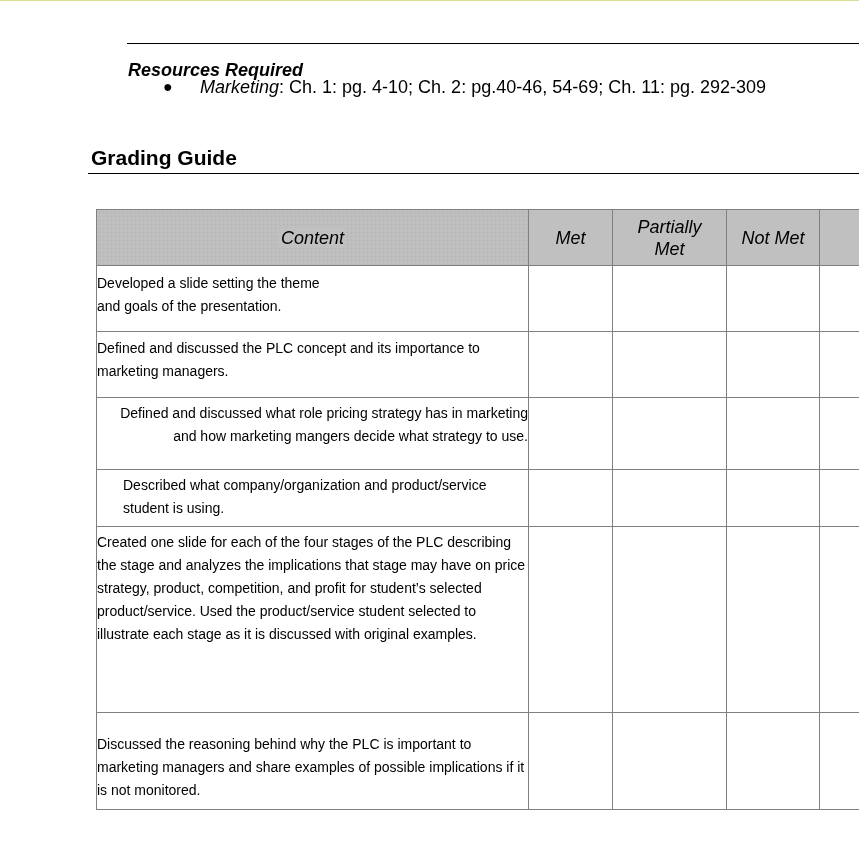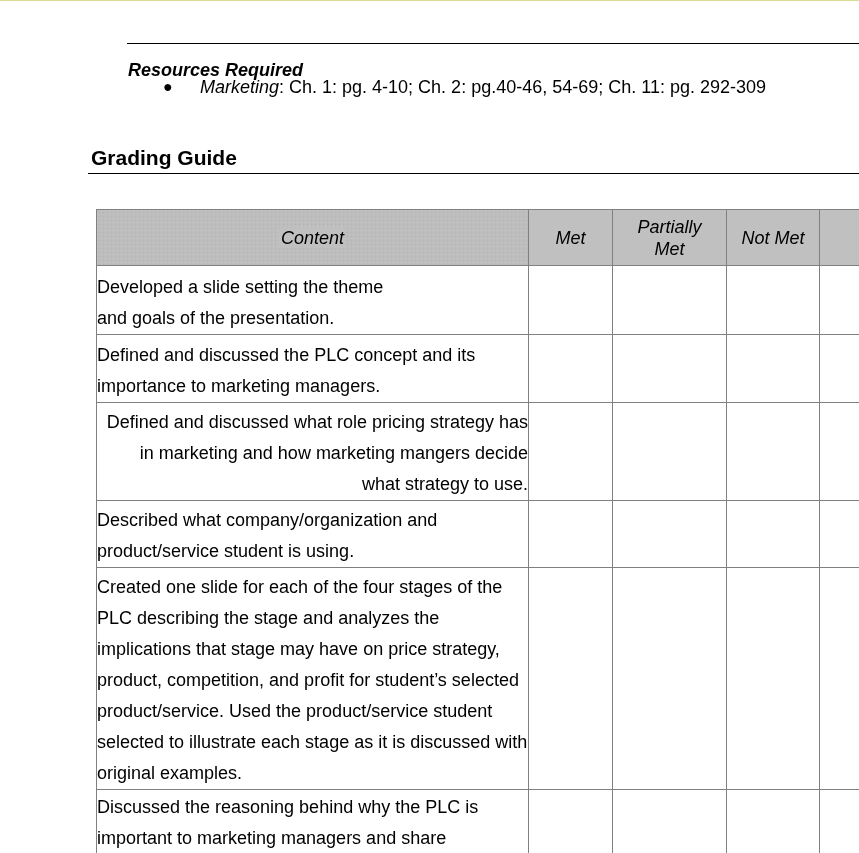--- a/index.html
+++ b/index.html
@@ -115,39 +115,39 @@
     table.grading-table th.content-col span {
       background: #c0c0c0;
       padding: 0 2px;
     }
     col.c-content { width: 432px; }
     col.c-met { width: 84px; }
     col.c-partial { width: 114px; }
     col.c-notmet { width: 93px; }
     col.c-extra { width: 57px; }
     td.criterion {
-      font-size: 18px;
-      line-height: 31px;
+      font-size: 14px;
+      line-height: 23px;
       padding: 6px 8px 0 12px;
     }
     td.empty-cell {
       background: #ffffff;
     }
     tr.r1 td { height: 66px; }
     tr.r2 td { height: 66px; }
     tr.r3 td { height: 72px; }
     tr.r4 td { height: 57px; }
     tr.r5 td { height: 186px; }
     tr.r6 td { height: 97px; }
     tr.r1 td.criterion { padding-top: 6px; }
     tr.r2 td.criterion { padding-top: 5px; }
     tr.r3 td.criterion { padding-top: 4px; text-align: right; }
-    tr.r4 td.criterion { padding-top: 4px; }
+    tr.r4 td.criterion { padding-top: 4px; padding-left: 26px; }
     tr.r5 td.criterion { padding-top: 4px; }
-    tr.r6 td.criterion { padding-top: 2px; }
+    tr.r6 td.criterion { padding-top: 20px; }
     tr.r1 td, tr.r2 td, tr.r3 td, tr.r4 td, tr.r5 td, tr.r6 td {
       box-sizing: border-box;
     }
   </style>
 </head>
 <body>
 
 <div class="top-rule"></div>
 
 <div class="resources-heading">

